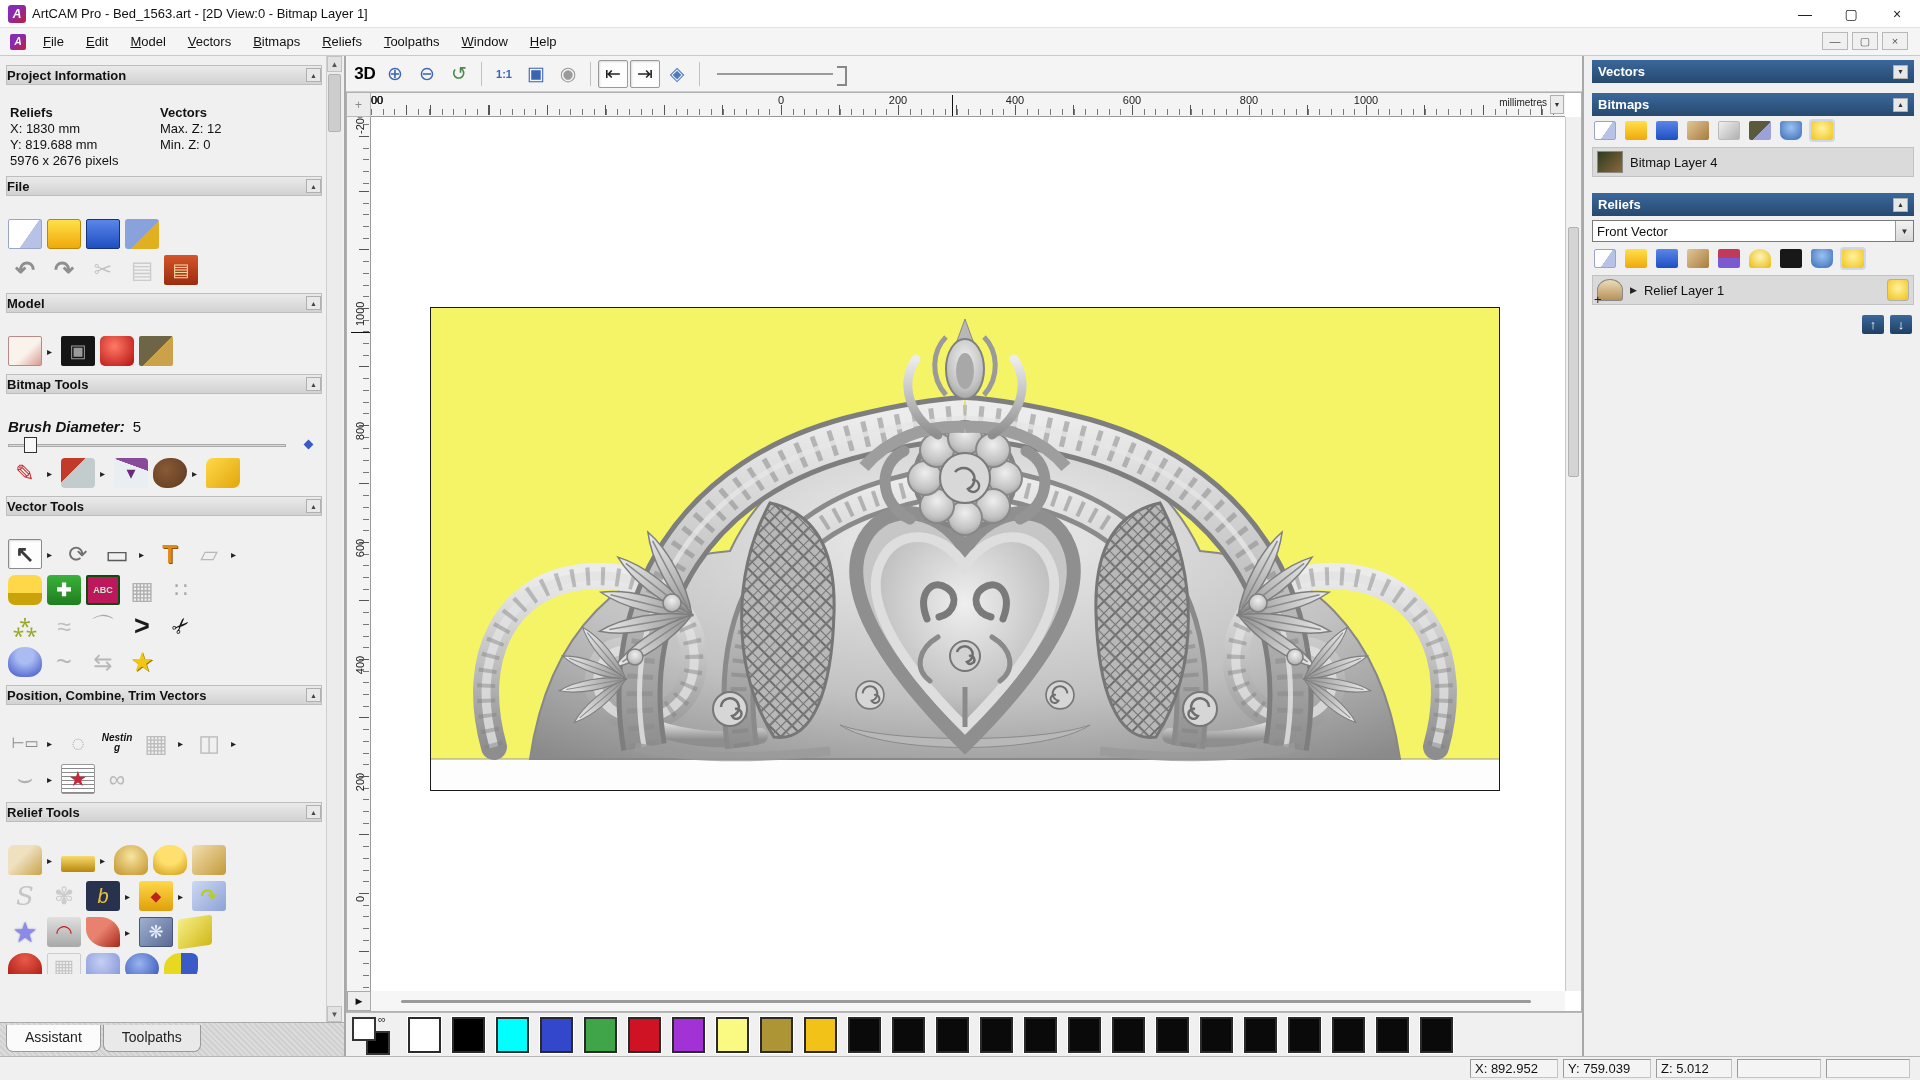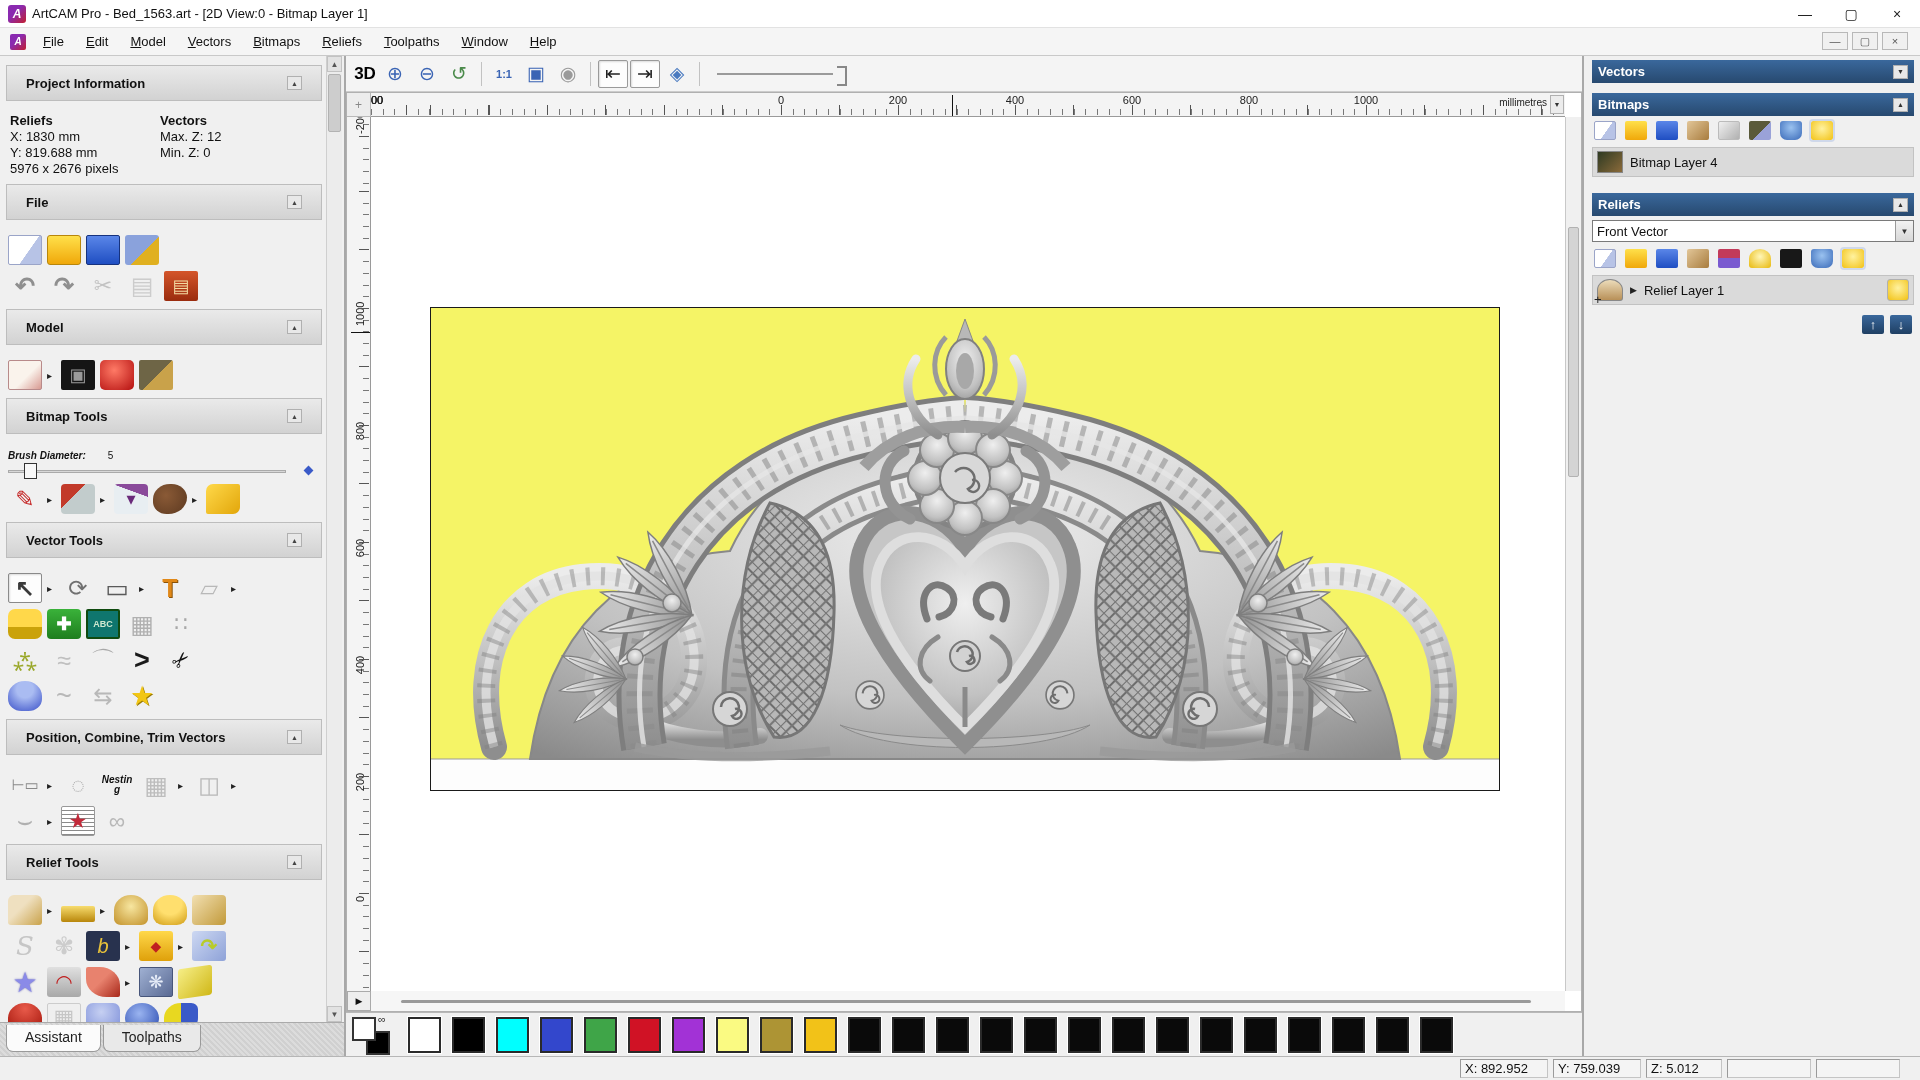--- a/index.html
+++ b/index.html
@@ -19,32 +19,32 @@
   .mdibtns { margin-left:auto; display:flex; gap:4px; padding-right:8px; }
   .mdibtn { width:26px; height:18px; border:1px solid #b8b8b8; background:#f0f0f0; color:#555; font-size:11px; display:flex; align-items:center; justify-content:center; }
 
   
   .leftpanel { position:absolute; left:0; top:56px; width:346px; bottom:24px; background:#f0f0f0; border-right:2px solid #a8a8a8; overflow:hidden; }
   .lp-content { position:absolute; left:0; top:0; width:328px; bottom:34px; overflow:hidden; padding:4px 6px 0 6px; }
   .lp-scroll { position:absolute; right:2px; top:0; width:16px; bottom:34px; background:#ececec; border-left:1px solid #cfcfcf; }
   .lp-scroll .sarrow { position:absolute; left:0; width:15px; height:16px; font-size:8px; color:#555; display:flex; align-items:center; justify-content:center; background:#e2e2e2; border:1px solid #c2c2c2; }
   .lp-scroll .sarrow.up { top:0; } .lp-scroll .sarrow.down { bottom:0; }
   .lp-scroll .sthumb { position:absolute; left:1px; top:18px; width:13px; height:58px; background:#cdcdcd; border:1px solid #b2b2b2; border-radius:2px; }
-  .shdr { height:36px; background:linear-gradient(180deg,#eaeaea,#d2d2d2); border:1px solid #bdbdbd; display:flex; align-items:center; padding:0 19px; margin:5px 0 12px 0; }
+  .shdr { height:20px; background:linear-gradient(180deg,#eaeaea,#d2d2d2); border:1px solid #bdbdbd; display:flex; align-items:center; padding:0 0; margin:5px 0 20px 0; }
   .shdr b { font-size:13px; }
   .hdrbtn { margin-left:auto; width:15px; height:14px; background:#e8e8e8; border:1px solid #b0b0b0; color:#444; font-size:7px; display:flex; align-items:center; justify-content:center; }
   .pinfo { display:grid; grid-template-columns:150px 1fr; padding:0 4px 2px 4px; font-size:13px; line-height:16px; }
   .pinfo .colh { font-weight:bold; }
   .trow { display:flex; align-items:center; gap:5px; padding:3px 2px; }
   .trow.clip { height:24px; overflow:hidden; align-items:flex-start; }
   .icon { flex:0 0 auto; }
   .ticon { width:34px; height:30px; display:flex; align-items:center; justify-content:center; font-size:18px; border-radius:2px; }
   .ticon.pressed { background:#fdfdfd; border:1px solid #8a8a8a; box-shadow:inset 1px 1px 2px #0002; }
   .flyout { width:9px; color:#222; font-size:10px; display:flex; align-items:center; }
-  .brushrow { display:flex; gap:22px; padding:4px 2px 0 2px; font-size:10px; }
+  .brushrow { display:flex; gap:8px; padding:4px 2px 0 2px; font-size:15px; }
   .brushrow .blabel { font-weight:bold; font-style:italic; }
   .slider { position:relative; height:16px; margin:2px 10px 2px 2px; }
   .slider .track { position:absolute; left:0; right:26px; top:7px; height:3px; background:#d8d8d8; border:1px solid #aaa; }
   .slider .thumb { position:absolute; left:16px; top:0; width:13px; height:16px; background:#f8f8f8; border:1px solid #333; }
   .slider .dmark { position:absolute; right:0; top:4px; width:7px; height:7px; background:#3a5ac8; transform:rotate(45deg); }
   .lp-tabs { position:absolute; left:0; right:0; bottom:0; height:34px; background:repeating-linear-gradient(45deg,#dcdcdc 0 2px,#d0d0d0 2px 4px); border-top:1px solid #aaa; display:flex; align-items:stretch; padding:2px 0 4px 6px; }
   .tab { background:#e9e9e9; border:1px solid #9a9a9a; border-top:none; border-radius:0 0 7px 7px; padding:4px 18px 0 18px; font-size:14px; color:#222; margin-right:2px; }
   .tab.active { background:#fbfbfb; position:relative; z-index:2; }
 
   
@@ -111,21 +111,21 @@
   .expander { font-size:9px; color:#222; }
   .combo { display:flex; height:22px; border:1px solid #7a7a7a; background:#fff; align-items:center; margin:4px 0 2px 0; }
   .combo .cval { flex:1; padding-left:4px; font-size:13px; }
   .combo .cbtn { width:18px; height:100%; background:linear-gradient(180deg,#f2f2f2,#d8d8d8); border-left:1px solid #9a9a9a; font-size:8px; color:#333; display:flex; align-items:center; justify-content:center; }
   .bulbbtn { margin-left:auto; width:22px; height:22px; border:1px solid #b0b0b0; background:radial-gradient(circle at 50% 40%,#fff2a0,#f2c214); border-radius:3px; }
   .updown { display:flex; justify-content:flex-end; gap:6px; padding:2px 2px 0 0; }
   .udbtn { width:22px; height:19px; background:linear-gradient(180deg,#3a689c,#1f3f63); color:#fff; font-size:13px; font-weight:bold; display:flex; align-items:center; justify-content:center; border-radius:2px; }
   .rp-tabs { position:absolute; left:0; right:0; bottom:0; height:32px; background:repeating-linear-gradient(45deg,#dcdcdc 0 2px,#d0d0d0 2px 4px); border-top:1px solid #aaa; display:flex; padding:2px 0 4px 6px; }
 
   
-  .statusbar { position:absolute; left:0; right:0; bottom:0; height:24px; background:#f0f0f0; border-top:1px solid #b6b6b6; display:flex; align-items:center; justify-content:flex-end; gap:5px; padding-right:20px; font-size:13px; }
+  .statusbar { position:absolute; left:0; right:0; bottom:0; height:24px; background:#f0f0f0; border-top:1px solid #b6b6b6; display:flex; align-items:center; justify-content:flex-end; gap:5px; padding-right:10px; font-size:13px; }
   .scell { height:19px; border:1px solid #c4c4c4; border-top-color:#9a9a9a; border-left-color:#9a9a9a; background:#f4f4f4; padding:1px 6px 0 4px; }
   .scell.w1{width:88px;} .scell.w2{width:88px;} .scell.w3{width:76px;} .scell.we{width:84px;}
 </style>
 </head>
 <body>
 
 <div id="app">
 
   <div class="titlebar">
     <span class="appicon">A</span>
@@ -244,21 +244,21 @@
           <span class="icon ticon" style="color:#5a5a5a;font-size:25px">▭</span>
           <span class="icon flyout">▸</span>
           <span class="icon ticon" style="color:#e08818;font-weight:bold;font-size:25px;text-shadow:1px 1px 0 #8a5206">T</span>
           <span class="icon ticon" style="color:#b8b8b8;font-size:23px">▱</span>
           <span class="icon flyout">▸</span>
         </div>
       <div class="trow">
 
       <span class="icon ticon" style="background:linear-gradient(180deg,#ffd84a 60%,#caa20a 61%);border-radius:7px"></span>
           <span class="icon ticon" style="background:linear-gradient(180deg,#3ab23a,#1e7e1e);color:#fff;border-radius:4px;font-weight:bold">✚</span>
-          <span class="icon ticon" style="background:#0f766e;color:#cfe8cf;font-size:9px;font-weight:bold;border:2px solid #0f4a0f">ABC</span>
+          <span class="icon ticon" style="background:#be185d;color:#cfe8cf;font-size:9px;font-weight:bold;border:2px solid #0f4a0f">ABC</span>
           <span class="icon ticon" style="color:#b0b0b0;font-size:25px">▦</span>
           <span class="icon ticon" style="color:#a8a8a8;font-size:21px">∷</span>
         </div>
       <div class="trow">
 
       <span class="icon ticon" style="color:#9aa82a;font-size:21px">⁂</span>
           <span class="icon ticon" style="color:#c0c0c0;font-size:25px">≈</span>
           <span class="icon ticon" style="color:#a8a8a8;font-size:25px">⌒</span>
           <span class="icon ticon" style="color:#1a1a1a;font-size:27px;font-weight:bold">&gt;</span>
           <span class="icon ticon" style="color:#111;font-size:21px;transform:rotate(-45deg)">✂</span>

